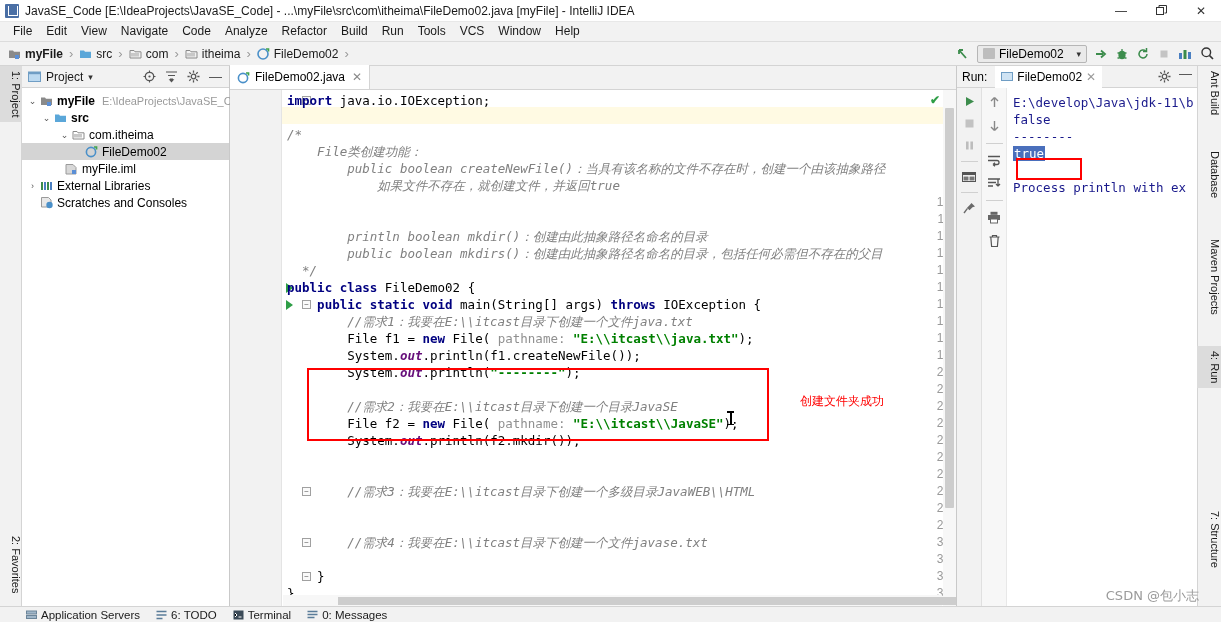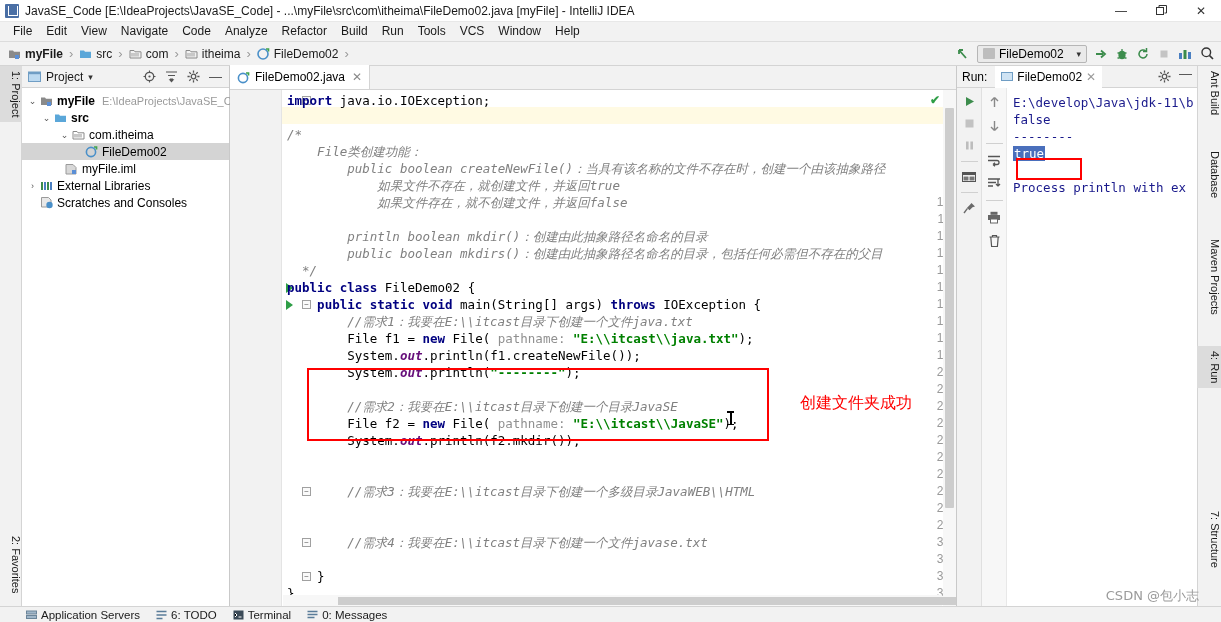--- a/index.html
+++ b/index.html
@@ -142,21 +142,21 @@
   .gutter-run {
     position: absolute; width: 0; height: 0;
     border-left: 7px solid #2e9e46; border-top: 5px solid transparent; border-bottom: 5px solid transparent;
   }
 
   
   .annot-box {
     position: absolute; border: 2.5px solid #ff0000; pointer-events: none;
   }
   .annot-text {
-    position: absolute; color: #ff0000; font-size: 16px;
+    position: absolute; color: #ff0000; font-size: 12px;
     font-family: "DejaVu Sans", sans-serif; white-space: nowrap;
   }
   .caret-i {
     position: absolute; width: 1.5px; height: 14px; background: #000;
   }
   .caret-i::before, .caret-i::after {
     content: ""; position: absolute; left: -3px; width: 7px; height: 1.5px; background: #000;
   }
   .caret-i::before { top: 0; } .caret-i::after { bottom: 0; }
 
@@ -549,21 +549,20 @@
           <div class="foldmark" style="left: 72px; top: 448px;">−</div>
           <div class="foldmark" style="left: 72px; top: 482px;">−</div>
         </div>
       <div class="codearea" id="codearea">
           <div class="cline" style="top: 2px;"><span class="k">import </span><span class="plain">java.io.IOException;</span></div>
           <div class="cline" style="top: 19px;"></div>
           <div class="cline" style="top: 36px;"><span class="cm">/*</span></div>
           <div class="cline" style="top: 53px;"><span class="cm">    File类创建功能：</span></div>
           <div class="cline" style="top: 70px;"><span class="cm">        public boolean createNewFile()：当具有该名称的文件不存在时，创建一个由该抽象路径</span></div>
           <div class="cline" style="top: 87px;"><span class="cm">            如果文件不存在，就创建文件，并返回true</span></div>
-          <div class="cline" style="top: 104px;"><span class="cm">            如果文件存在，就不创建文件，并返回false</span></div>
           <div class="cline" style="top: 121px;"></div>
           <div class="cline" style="top: 138px;"><span class="cm">        println boolean mkdir()：创建由此抽象路径名命名的目录</span></div>
           <div class="cline" style="top: 155px;"><span class="cm">        public boolean mkdirs()：创建由此抽象路径名命名的目录，包括任何必需但不存在的父目</span></div>
           <div class="cline" style="top: 172px;"><span class="cm">  */</span></div>
           <div class="cline" style="top: 189px;"><span class="k">public class </span><span class="plain">FileDemo02 {</span></div>
           <div class="cline" style="top: 206px;"><span class="k">    public static void </span><span class="plain">main(String[] args) </span><span class="k">throws </span><span class="plain">IOException {</span></div>
           <div class="cline" style="top: 223px;"><span class="cm">        //需求1：我要在E:\\itcast目录下创建一个文件java.txt</span></div>
           <div class="cline" style="top: 240px;"><span class="plain">        File f1 = </span><span class="k">new </span><span class="plain">File( </span><span class="hint">pathname: </span><span class="str">"E:\\itcast\\java.txt"</span><span class="plain">);</span></div>
           <div class="cline" style="top: 257px;"><span class="plain">        System.</span><span class="fld">out</span><span class="plain">.println(f1.createNewFile());</span></div>
           <div class="cline" style="top: 274px;"><span class="plain">        System.</span><span class="fld">out</span><span class="plain">.println(</span><span class="str">"--------"</span><span class="plain">);</span></div>

